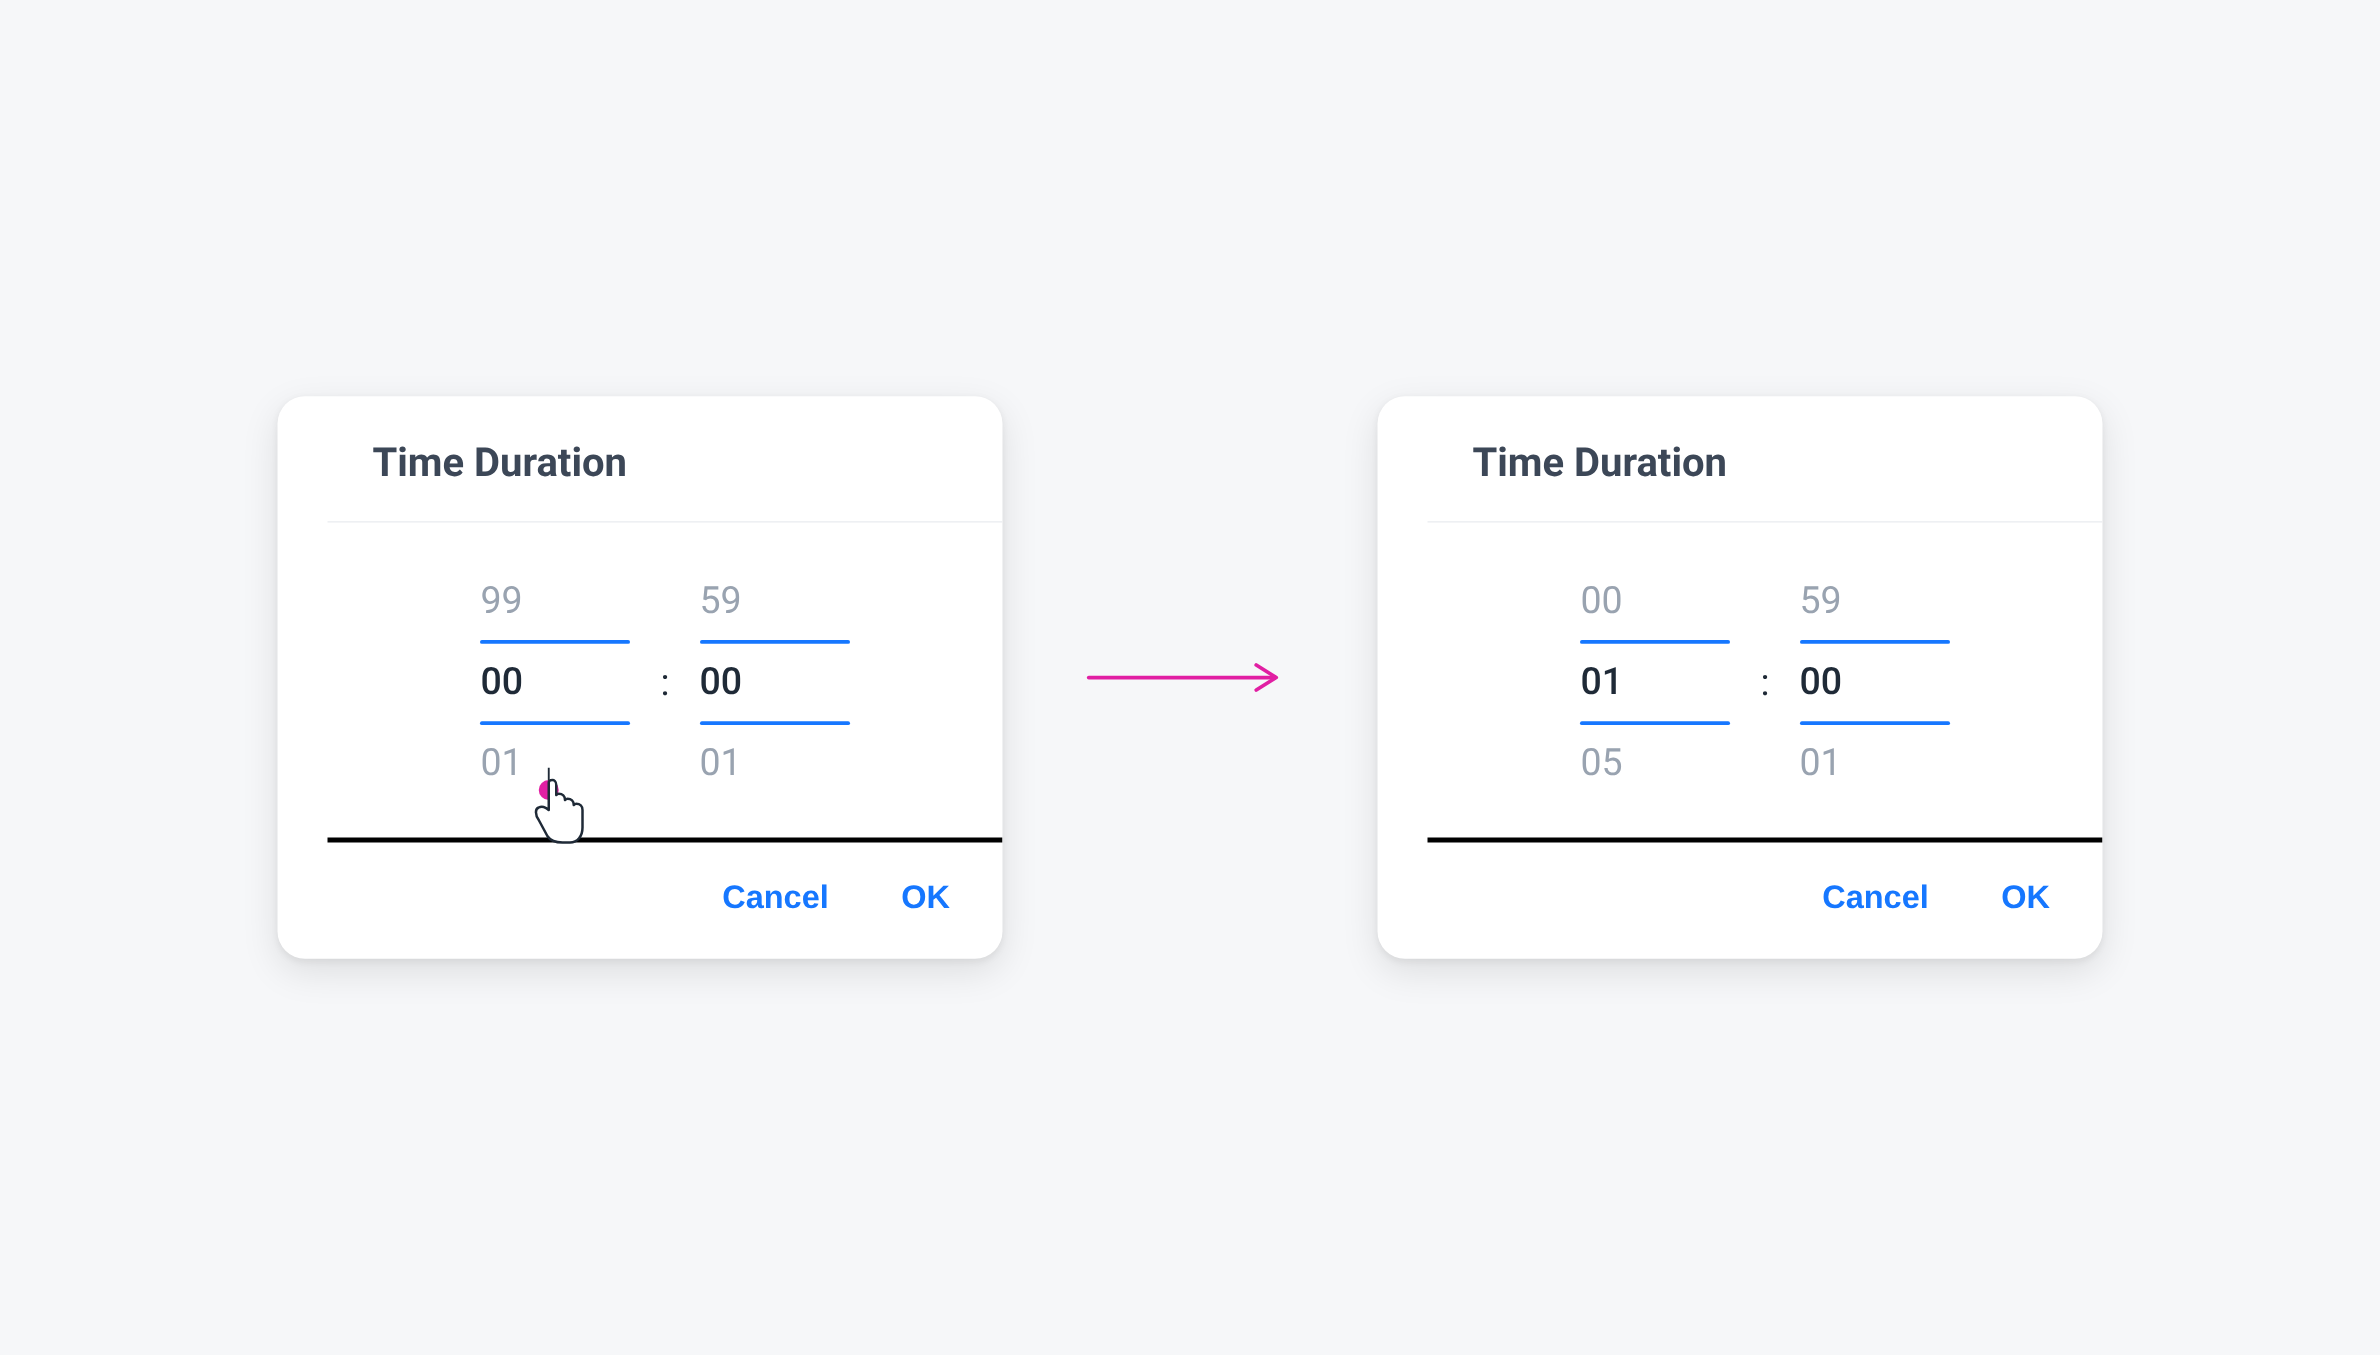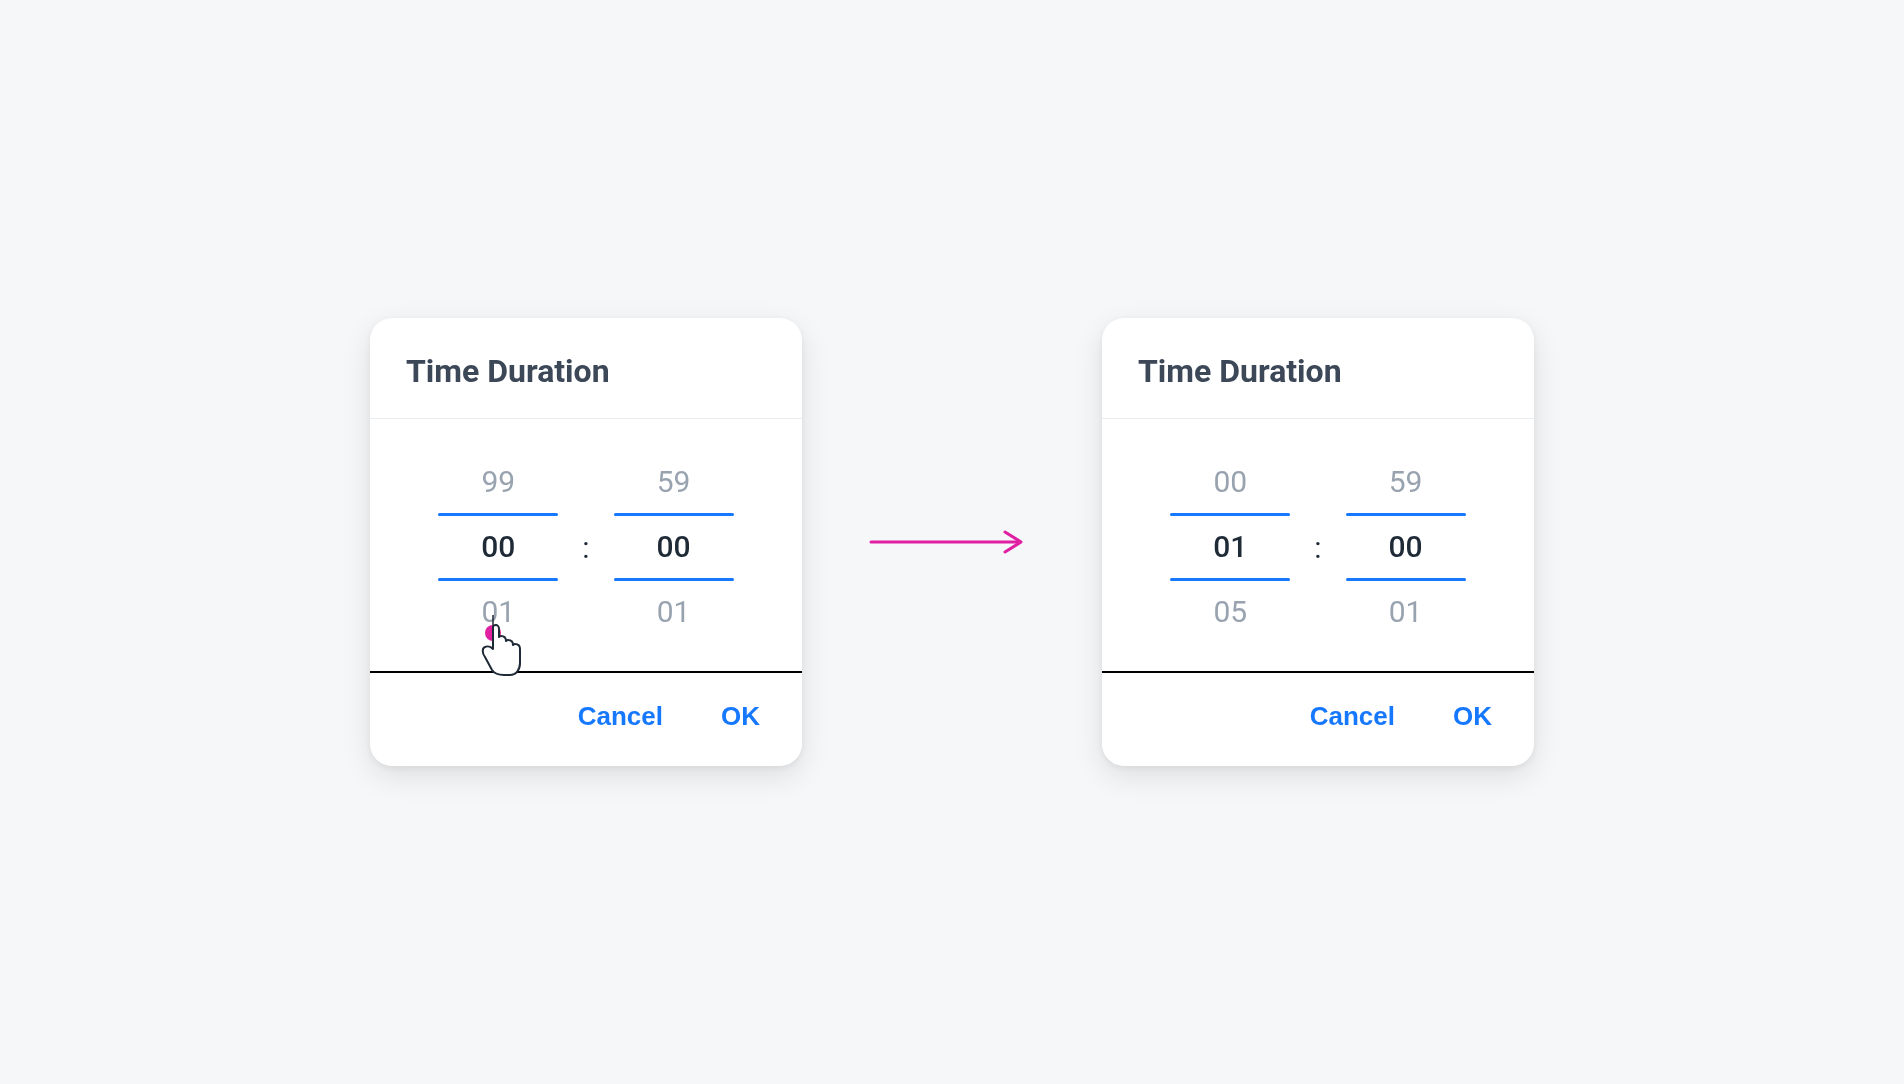--- a/index.html
+++ b/index.html
@@ -16,24 +16,25 @@
   .stage {
     display: flex;
     align-items: center;
     justify-content: center;
     gap: 60px;
     width: 100%;
   }
   .card {
     background: #ffffff;
     border-radius: 22px;
-    width: 432px;
+    width: 580px;
     box-shadow: 0 10px 30px rgba(0,0,0,0.10), 0 2px 6px rgba(0,0,0,0.06);
     overflow: hidden;
     position: relative;
+    padding-left: 40px;
   }
   .card-header {
     padding: 34px 36px 28px 36px;
     border-bottom: 1px solid #e9ecef;
   }
   .card-title {
     font-size: 32px;
     font-weight: 700;
     color: #3c4757;
   }
@@ -51,40 +52,40 @@
     display: flex;
     flex-direction: column;
     align-items: center;
     width: 120px;
     position: relative;
   }
   .val {
     font-size: 30px;
     line-height: 1;
     font-variant-numeric: tabular-nums;
-    text-align: center;
+    text-align: left;
     width: 100%;
     padding: 16px 0;
   }
   .val.dim { color: #99a3b0; }
   .val.cur { color: #1f2a37; font-weight: 500; }
   .rule {
     height: 3px;
     width: 100%;
     background: #1677ff;
     border-radius: 2px;
   }
   .sep {
     font-size: 30px;
     color: #1f2a37;
     padding: 0 2px;
     user-select: none;
   }
   .card-footer {
-    border-top: 2px solid #000000;
+    border-top: 4px solid #000000;
     padding: 24px 36px 30px 36px;
     display: flex;
     justify-content: flex-end;
     gap: 46px;
   }
   .btn {
     background: none;
     border: none;
     font-size: 26px;
     font-weight: 600;

